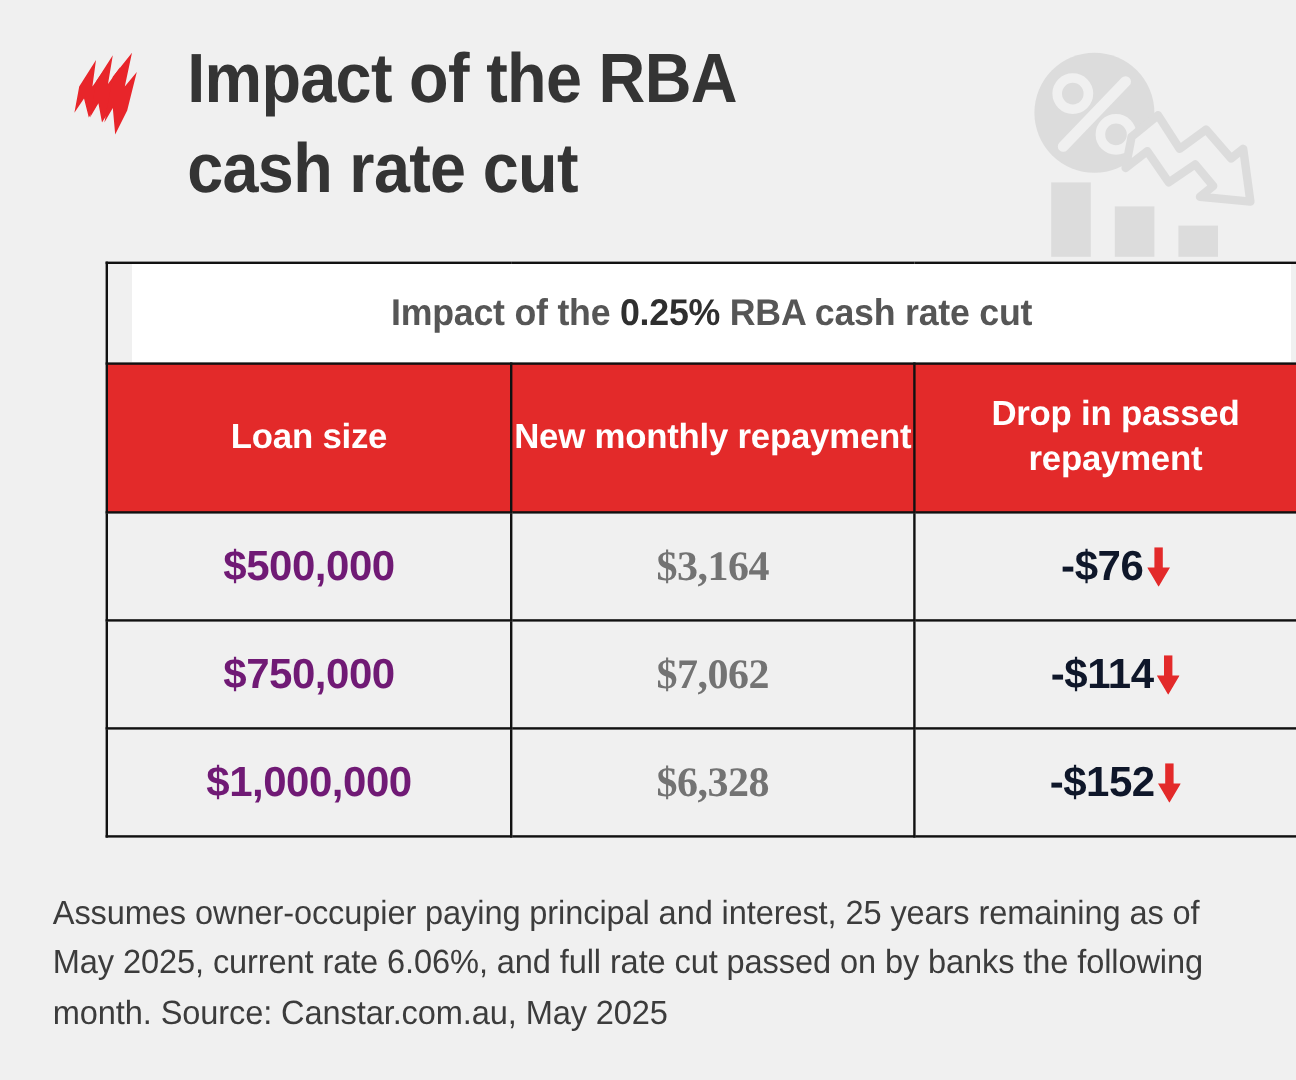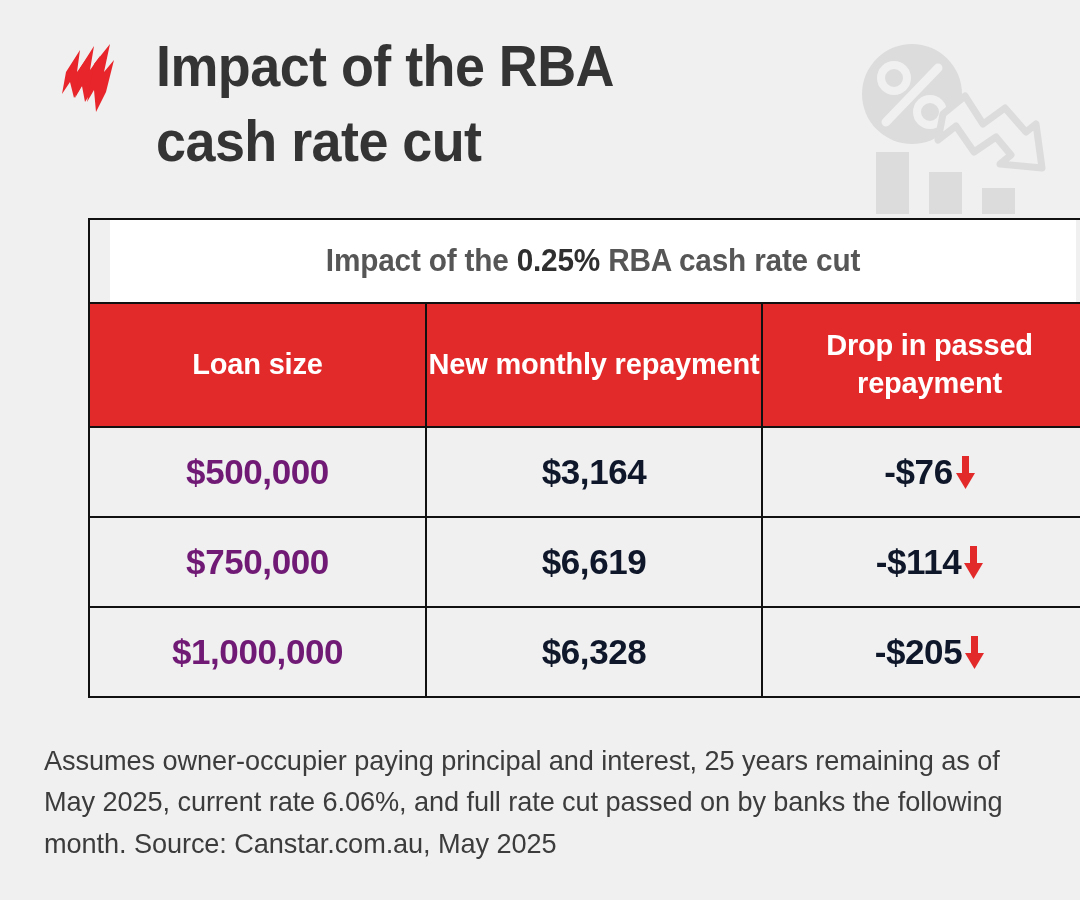--- a/index.html
+++ b/index.html
@@ -118,21 +118,21 @@
   
   tbody td {
     background: #f0f0f0;
     height: 88px;
     font-family: "Liberation Sans Narrow", "Liberation Sans", sans-serif;
     font-size: 35px;
     font-weight: 800;
     letter-spacing: -0.4px;
   }
   td.col-loan   { color: #701a75; }
-  td.col-new    { color: #0f172a; }
+  td.col-new    { color: #737373; font-family: Liberation Serif, serif; }
   td.col-drop   { color: #0f172a; }
 
   .drop-inner {
     display: inline-flex;
     align-items: center;
     justify-content: center;
     gap: 3px;
   }
   .arrow-down {
     display: inline-block;
@@ -235,39 +235,39 @@
                 <svg viewBox="0 0 19 33" width="19" height="33" aria-hidden="true">
                   <path d="M6 0 H13 V17 H19 L9.5 33 L0 17 H6 Z" fill="#e32a2a"></path>
                 </svg>
               </span>
             </span>
           </td>
         </tr>
 
         <tr>
           <td class="col-loan">$750,000</td>
-          <td class="col-new">$6,619</td>
+          <td class="col-new">$7,062</td>
           <td class="col-drop">
             <span class="drop-inner">
               <span>-$114</span>
               <span class="arrow-down">
                 <svg viewBox="0 0 19 33" width="19" height="33" aria-hidden="true">
                   <path d="M6 0 H13 V17 H19 L9.5 33 L0 17 H6 Z" fill="#e32a2a"></path>
                 </svg>
               </span>
             </span>
           </td>
         </tr>
 
         <tr>
           <td class="col-loan">$1,000,000</td>
           <td class="col-new">$6,328</td>
           <td class="col-drop">
             <span class="drop-inner">
-              <span>-$205</span>
+              <span>-$152</span>
               <span class="arrow-down">
                 <svg viewBox="0 0 19 33" width="19" height="33" aria-hidden="true">
                   <path d="M6 0 H13 V17 H19 L9.5 33 L0 17 H6 Z" fill="#e32a2a"></path>
                 </svg>
               </span>
             </span>
           </td>
         </tr>
       </tbody>
     </table>

